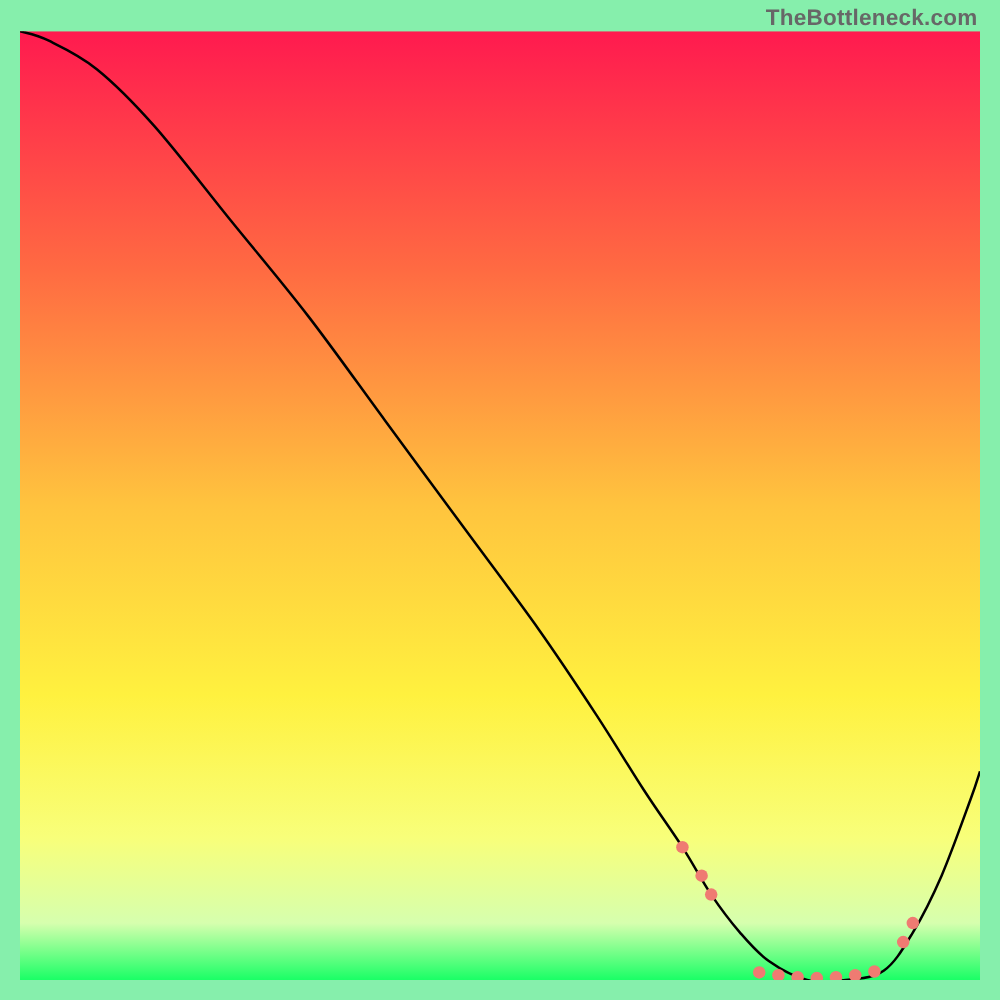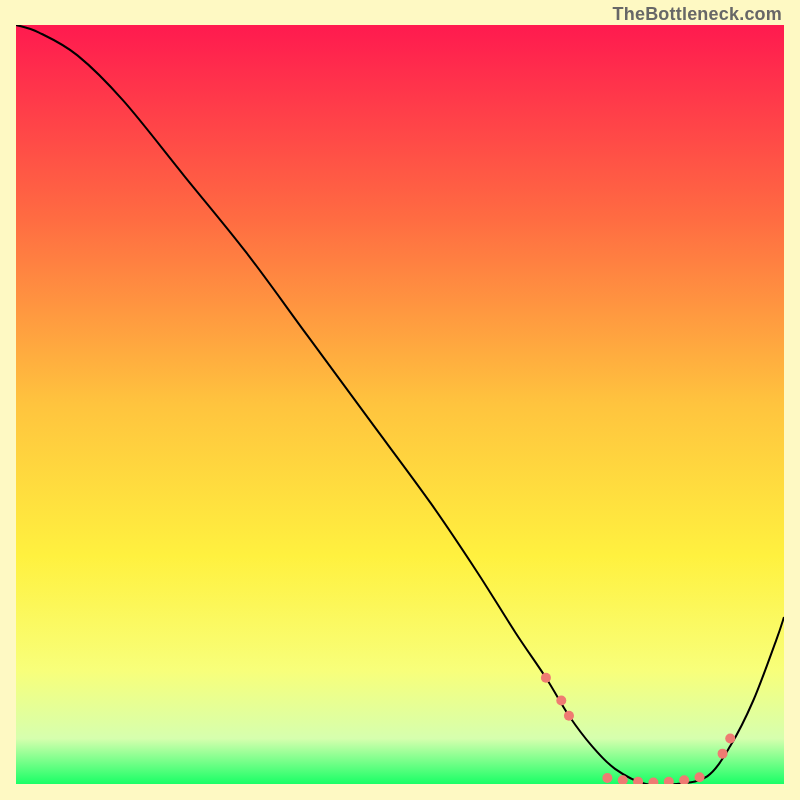--- a/index.html
+++ b/index.html
@@ -7,21 +7,21 @@
     padding: 0;
     width: 800px;
     height: 800px;
     background: #000;
     overflow: hidden;
   }
   .frame {
     position: relative;
     width: 800px;
     height: 800px;
-    background: #fef9c3;
+    background: #86efac;
   }
   .plot-area {
     position: absolute;
     left: 16px;
     top: 25px;
     width: 768px;
     height: 759px;
     
   }
   .attribution {

